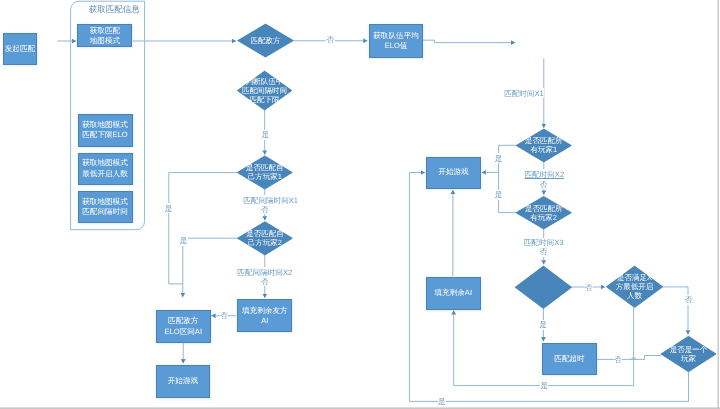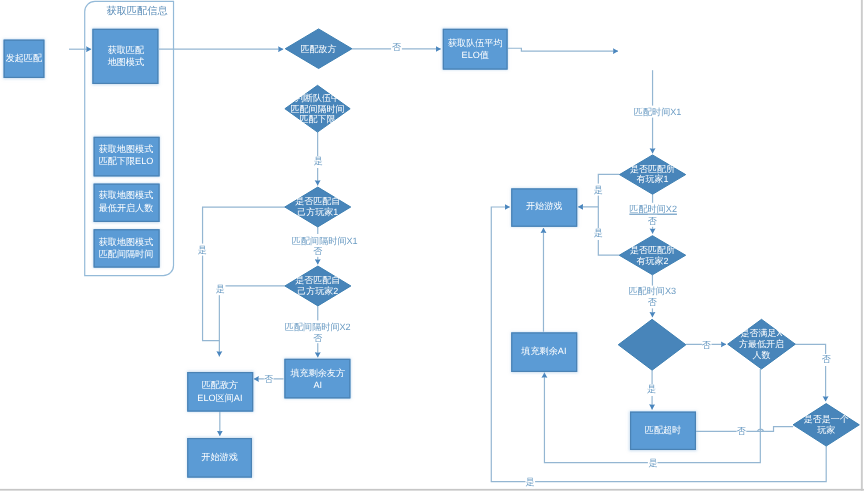--- a/index.html
+++ b/index.html
@@ -62,33 +62,33 @@
 <path d="M 264.6,71.1 L 291.8,90.6 L 264.6,110.1 L 237.4,90.6 Z" fill="#4885BA" stroke="#3A7CB0" stroke-width="0.8"></path>
 <path d="M 264.8,155.9 L 292.3,172.5 L 264.8,189.1 L 237.3,172.5 Z" fill="#4885BA" stroke="#3A7CB0" stroke-width="0.8"></path>
 <path d="M 264.9,221.7 L 292.4,238.3 L 264.9,254.9 L 237.4,238.3 Z" fill="#4885BA" stroke="#3A7CB0" stroke-width="0.8"></path>
 <path d="M 543.8,129.1 L 571.4,145.5 L 543.8,161.9 L 516.2,145.5 Z" fill="#4885BA" stroke="#3A7CB0" stroke-width="0.8"></path>
 <path d="M 543.7,196.4 L 571.4,212.7 L 543.7,229.0 L 516.0,212.7 Z" fill="#4885BA" stroke="#3A7CB0" stroke-width="0.8"></path>
 <path d="M 543.4,266.1 L 571.6,287.3 L 543.4,308.5 L 515.2,287.3 Z" fill="#4885BA" stroke="#3A7CB0" stroke-width="0.8"></path>
 <path d="M 634.6,266.1 L 662.8,286.8 L 634.6,307.5 L 606.4,286.8 Z" fill="#4885BA" stroke="#3A7CB0" stroke-width="0.8"></path>
 <path d="M 688.5,336.3 L 716.1,354.0 L 688.5,371.7 L 660.9,354.0 Z" fill="#4885BA" stroke="#3A7CB0" stroke-width="0.8"></path>
 </svg>
 <div class="node" style="left:2.9px;top:33px;width:34px;height:32.2px;">发起匹配</div>
-<div class="node" style="left:77.4px;top:24.3px;width:55.0px;height:46px;text-align:center;">获取匹配
+<div class="node" style="left:77.4px;top:24.3px;width:55.0px;height:23px;text-align:center;">获取匹配
 地图模式</div>
 <div class="node" style="left:77.5px;top:114.0px;width:55.0px;height:32.5px;">获取地图模式
 匹配下限ELO</div>
 <div class="node" style="left:77.5px;top:152.5px;width:55.0px;height:32.0px;">获取地图模式
 最低开启人数</div>
 <div class="node" style="left:77.5px;top:191.0px;width:55.0px;height:32.0px;">获取地图模式
 匹配间隔时间</div>
 <div class="node" style="left:368.8px;top:24.3px;width:54.5px;height:33.5px;">获取队伍平均
 ELO值</div>
 <div class="node" style="left:426.0px;top:156.5px;width:55.0px;height:32.0px;">开始游戏</div>
 <div class="node" style="left:426.0px;top:276.5px;width:54.5px;height:33.0px;">填充剩余AI</div>
-<div class="node" style="left:525px;top:343.0px;width:55.0px;height:32.0px;">匹配超时</div>
+<div class="node" style="left:542px;top:343.0px;width:55.0px;height:32.0px;">匹配超时</div>
 <div class="node" style="left:156.0px;top:310px;width:54.5px;height:33.0px;">匹配敌方
 ELO区间AI</div>
 <div class="node" style="left:237.3px;top:299.3px;width:55.0px;height:33.0px;">填充剩余友方
 AI</div>
 <div class="node" style="left:155.7px;top:364.7px;width:54.5px;height:33.3px;">开始游戏</div>
 <div class="dnode" style="left:237.7px;top:24.1px;width:55.6px;height:33.0px;">匹配敌方</div>
 <div class="dnode" style="left:237.4px;top:71.1px;width:54.4px;height:39.0px;">判断队伍中
 匹配间隔时间
 匹配下限</div>
 <div class="dnode" style="left:237.3px;top:155.9px;width:55.0px;height:33.2px;">是否匹配自
@@ -107,21 +107,21 @@
 <div class="gtitle" style="left:114.2px;top:9.8px;">获取匹配信息</div>
 <div class="elabel" style="left:330.4px;top:39.6px;">否</div>
 <div class="elabel" style="left:265.3px;top:134.5px;">是</div>
 <div class="elabel" style="left:264.8px;top:200.2px;padding-left:12px;">匹配间隔时间X1</div>
 <div class="elabel" style="left:264.8px;top:209.3px;">否</div>
 <div class="elabel" style="left:168.6px;top:208.0px;">是</div>
 <div class="elabel" style="left:264.8px;top:272.0px;">匹配间隔时间X2</div>
 <div class="elabel" style="left:264.8px;top:281.2px;">否</div>
 <div class="elabel" style="left:183.5px;top:240.8px;">是</div>
 <div class="elabel" style="left:223.9px;top:315.3px;">否</div>
-<div class="elabel" style="left:548px;top:93.2px;">匹配时间X1</div>
+<div class="elabel" style="left:524px;top:93.2px;">匹配时间X1</div>
 <div class="elabel" style="left:498.6px;top:158.1px;">是</div>
 <div class="elabel" style="left:544.3px;top:174.0px;text-decoration:underline;">匹配时间X2</div>
 <div class="elabel" style="left:543.6px;top:184.3px;">否</div>
 <div class="elabel" style="left:498.6px;top:194.9px;">是</div>
 <div class="elabel" style="left:543.6px;top:242.5px;">匹配时间X3</div>
 <div class="elabel" style="left:543.6px;top:251.7px;">否</div>
 <div class="elabel" style="left:588.7px;top:287.4px;">否</div>
 <div class="elabel" style="left:543.0px;top:324.9px;">是</div>
 <div class="elabel" style="left:688.6px;top:299.6px;">否</div>
 <div class="elabel" style="left:544.3px;top:385.5px;">是</div>

